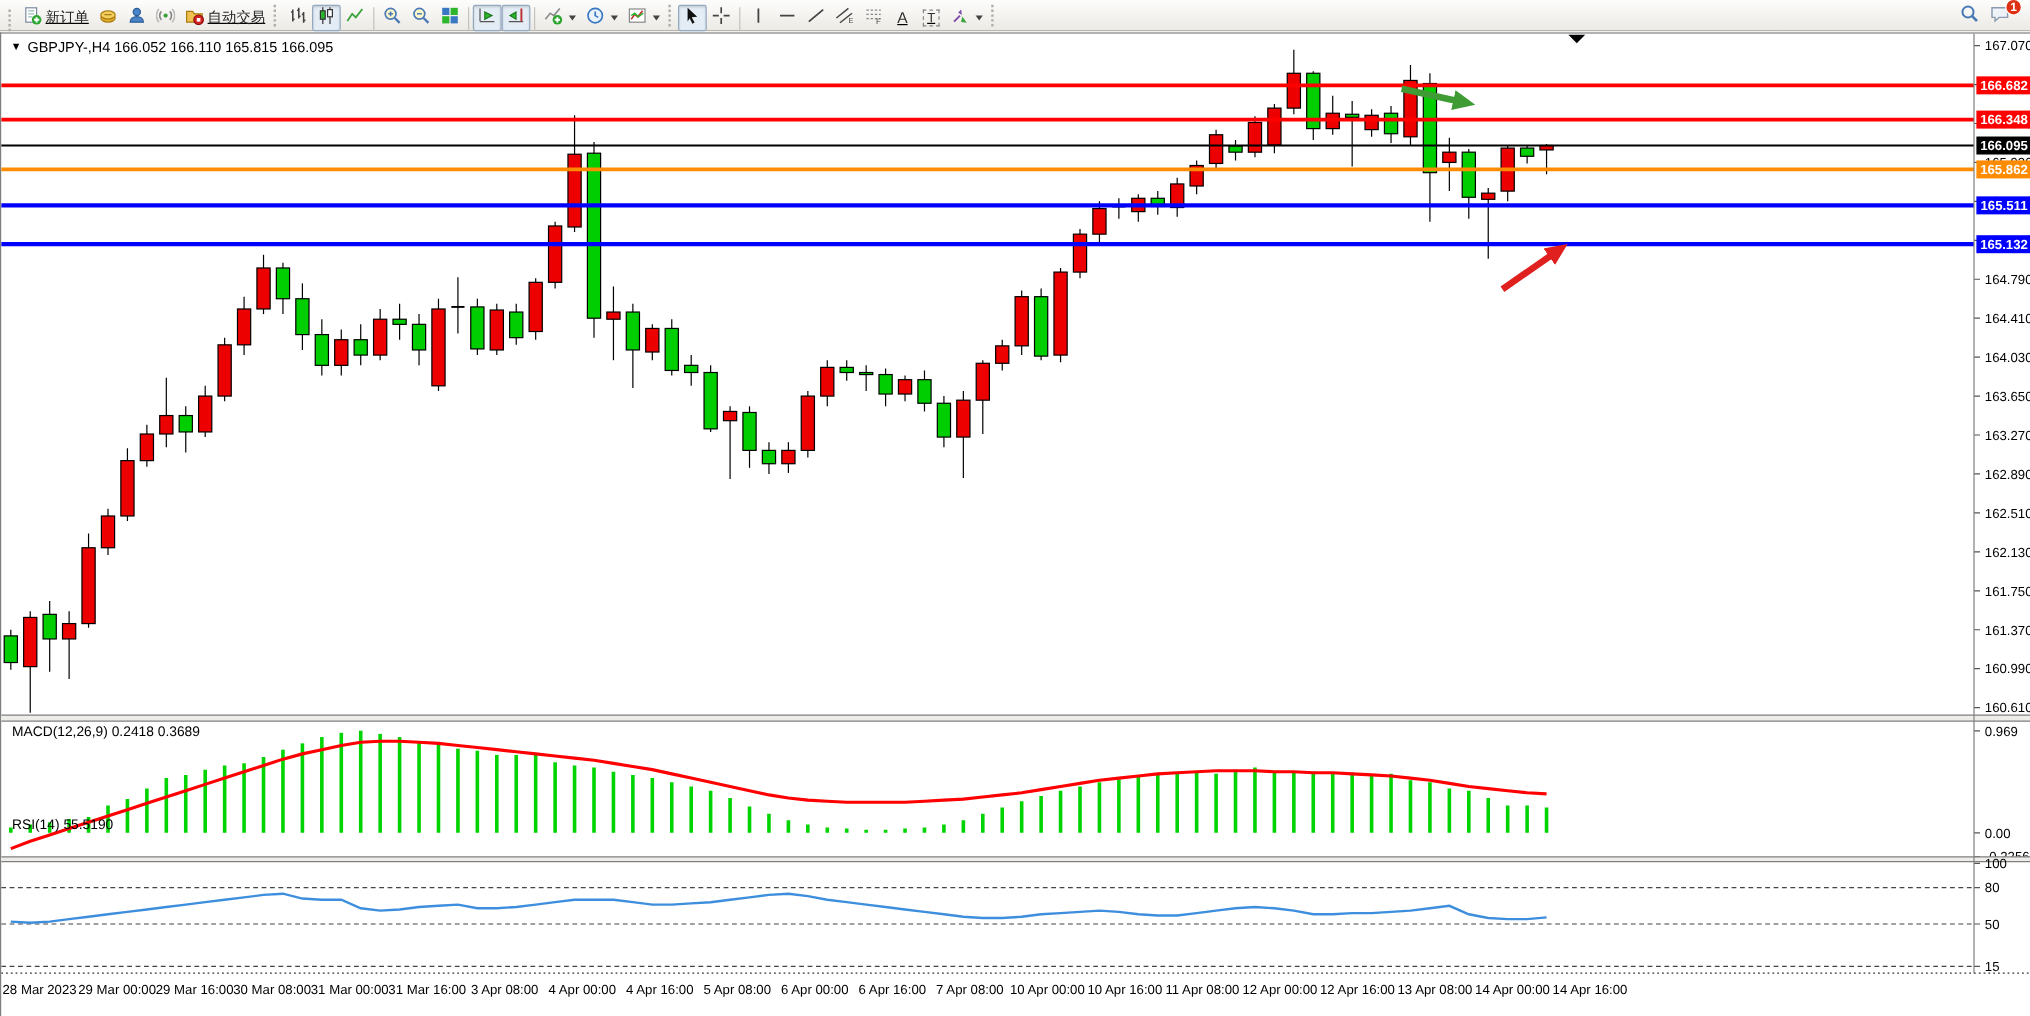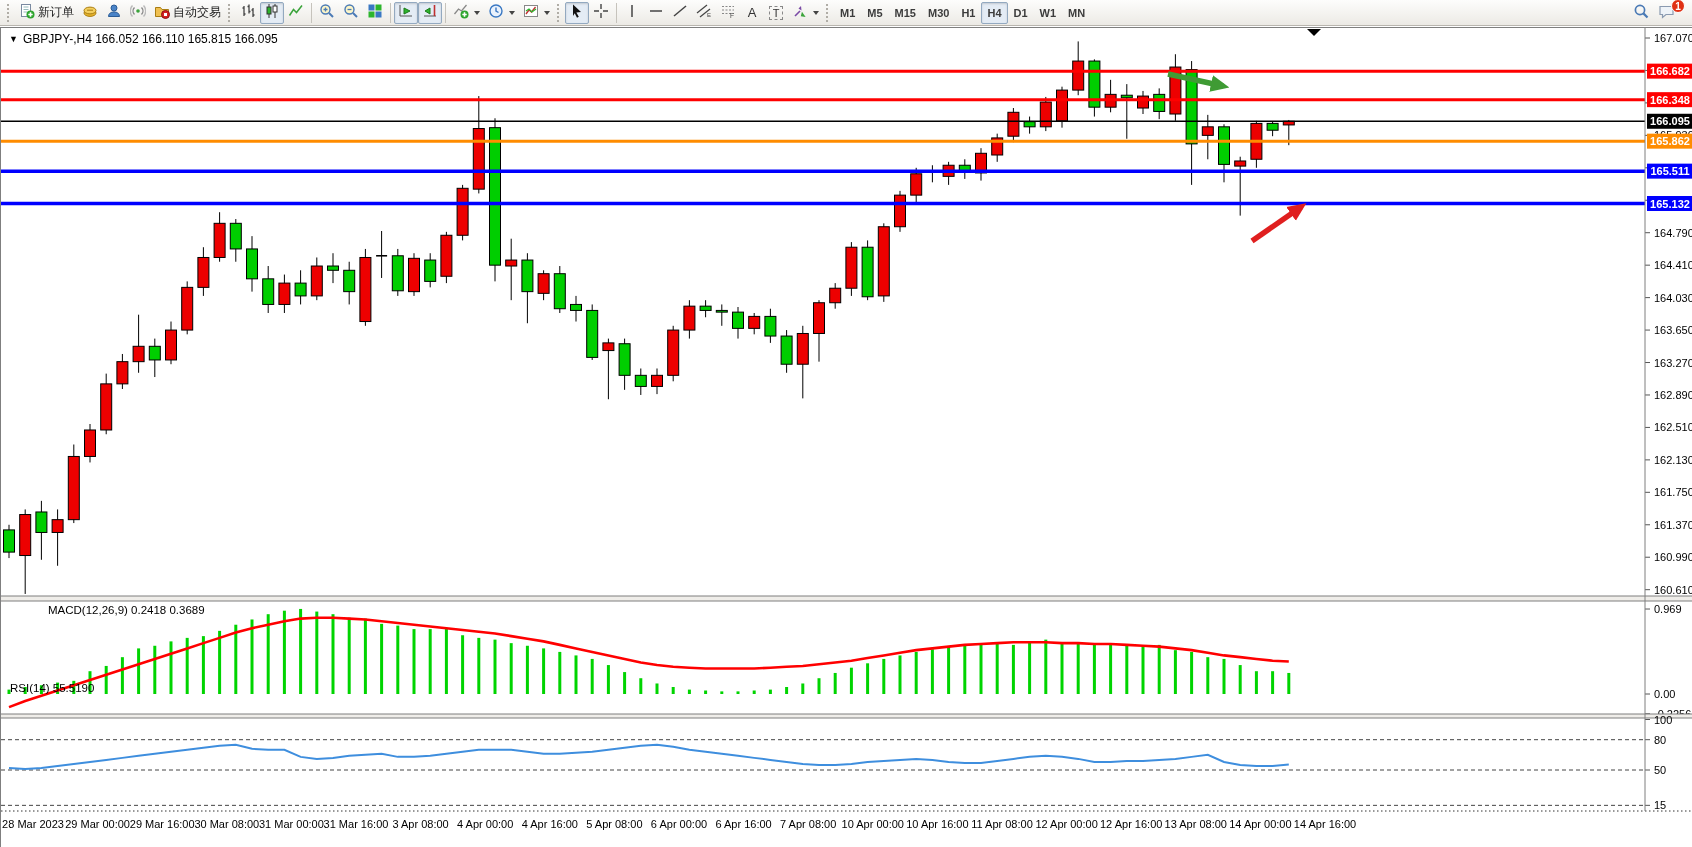--- a/index.html
+++ b/index.html
@@ -4,21 +4,21 @@
 <style>
   * { margin:0; padding:0; box-sizing:border-box; }
   html,body { width:1692px; height:847px; overflow:hidden;
     font-family:"Liberation Sans","DejaVu Sans",sans-serif; background:#fff; }
   #app { position:relative; width:1692px; height:847px; }
 
   
   #toolbar { position:absolute; top:0; left:0; width:1692px; height:26px;
     background:linear-gradient(#fdfdfc,#eceae5); border-bottom:1px solid #b8b5ae;
     display:flex; align-items:center; padding:0 4px; z-index:20; }
-  .tbgroup { display:flex; align-items:center; height:26px; }
+  .tbgroup { display:flex; align-items:flex-end; height:26px;text-decoration:underline; }
   .handle { width:5px; height:18px; border-left:2px dotted #b0ada6; margin:0 3px; }
   .sep { width:1px; height:20px; background:#c6c3bc; margin:0 3px; }
   .tbtn { display:flex; align-items:center; gap:3px; height:22px; min-width:24px;
     padding:0 3px; border:1px solid transparent; border-radius:2px; cursor:default;
     font-size:12px; color:#222; justify-content:center; }
   .tbtn.pressed { background:#e4ecf5; border-color:#93a9c0;
     box-shadow:inset 0 1px 2px rgba(0,0,0,.15); }
   .tbtn .caret { width:0; height:0; border-left:3px solid transparent;
     border-right:3px solid transparent; border-top:4px solid #444; margin-left:2px; }
   .tf { font-size:11px; font-weight:bold; color:#3c3c3c; padding:0 5px; }
@@ -27,21 +27,21 @@
     font-size:10px; font-weight:bold; border-radius:8px; min-width:14px; height:14px;
     line-height:14px; text-align:center; border:1px solid #fff; }
 
   
   #chartwin { position:absolute; top:27px; left:0; width:1692px; height:820px;
     background:#fff; border-top:1px solid #7f7f7f; border-left:1px solid #7f7f7f; }
   #chart-svg { position:absolute; top:0; left:0; }
   .ovl { position:absolute; font-size:12px; color:#000; z-index:5; white-space:nowrap; }
   #title-ovl { top:4px; left:8px; }
   #title-ovl .tri { font-size:9px; vertical-align:1px; margin-right:5px; }
-  #macd-ovl { top:576px; left:9px; font-size:11.5px;margin-left:38px; }
+  #macd-ovl { top:576px; left:9px; font-size:11.5px; }
   #rsi-ovl { top:654px; left:9px; font-size:11.5px; }
   svg text { font-family:"Liberation Sans","DejaVu Sans",sans-serif; }
 </style>
 </head>
 <body>
 
 <div id="app">
 
   <div id="toolbar">
     <div class="tbgroup">
@@ -273,31 +273,20 @@
               <path d="M6.5 5.5L9 3l.5 4.5z" fill="#7a4aa5"></path>
               <path d="M13 3l-3.5 7" stroke="#3a78c3" stroke-width="0"></path>
               <path d="M9 13.5L13.5 9l.3 4.8z" fill="#3aa33a" transform="rotate(100 11.5 11.5)"></path>
             </svg>
         </span>
           <span class="caret"></span>
       </div>
     </div>
 
     <div class="handle"></div>
-    <div class="tbgroup" id="tf-group">
-        <div class="tbtn tf">M1</div>
-        <div class="tbtn tf">M5</div>
-        <div class="tbtn tf">M15</div>
-        <div class="tbtn tf">M30</div>
-        <div class="tbtn tf">H1</div>
-        <div class="tbtn tf pressed">H4</div>
-        <div class="tbtn tf">D1</div>
-        <div class="tbtn tf">W1</div>
-        <div class="tbtn tf">MN</div>
-      </div>
 
     <div id="tb-right">
       <div class="tbtn">
         <span>
           <svg width="17" height="17">
               <circle cx="7" cy="7" r="4.6" fill="none" stroke="#4a7ab5" stroke-width="1.7"></circle>
               <line x1="10.4" y1="10.4" x2="14.5" y2="14.5" stroke="#4a7ab5" stroke-width="2.2"></line>
             </svg>
         </span>
       </div>

